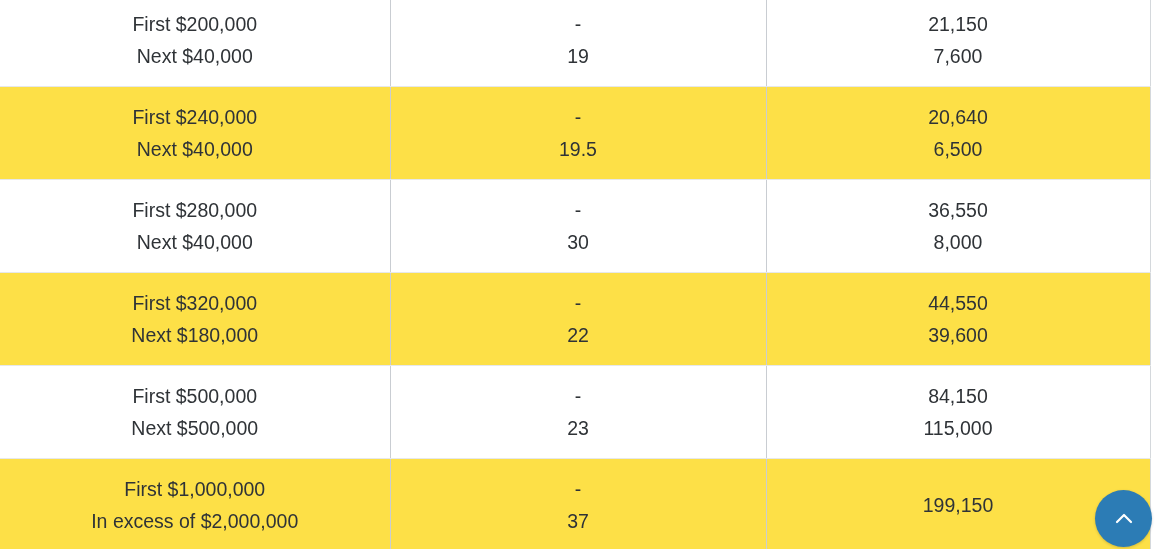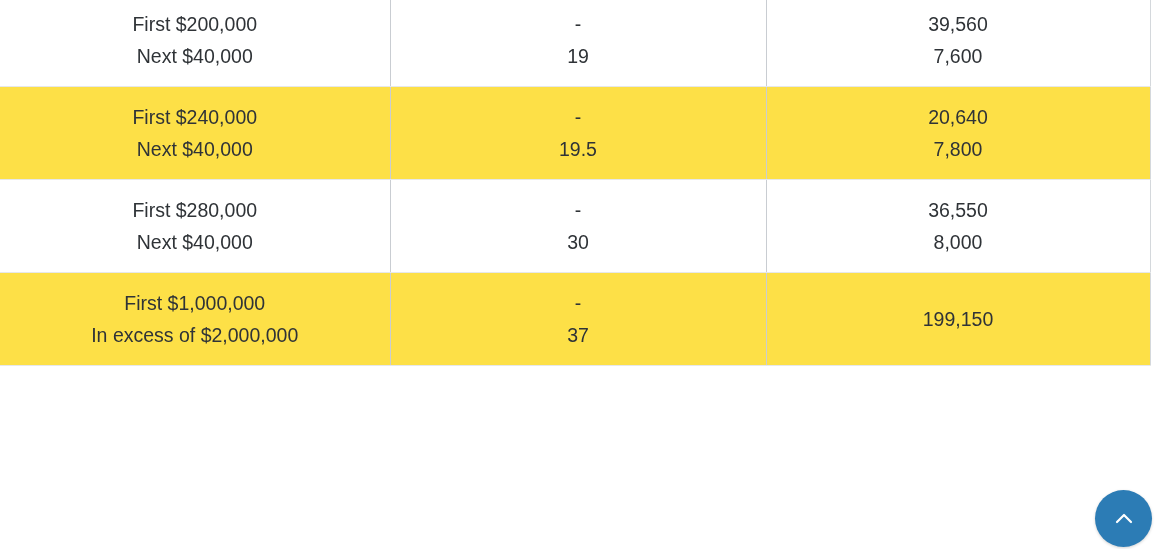--- a/index.html
+++ b/index.html
@@ -124,21 +124,21 @@
           </span>
         </td>
         <td>
           <span class="cell-stack">
             <span class="cell-line">-</span>
             <span class="cell-line">19</span>
           </span>
         </td>
         <td>
           <span class="cell-stack">
-            <span class="cell-line">39,560</span>
+            <span class="cell-line">21,150</span>
             <span class="cell-line">7,600</span>
           </span>
         </td>
       </tr>
 
       <tr class="shaded">
         <td class="first-col">
           <span class="cell-stack">
             <span class="cell-line">First $240,000</span>
             <span class="cell-line">Next $40,000</span>
@@ -146,21 +146,21 @@
         </td>
         <td>
           <span class="cell-stack">
             <span class="cell-line">-</span>
             <span class="cell-line">19.5</span>
           </span>
         </td>
         <td>
           <span class="cell-stack">
             <span class="cell-line">20,640</span>
-            <span class="cell-line">7,800</span>
+            <span class="cell-line">6,500</span>
           </span>
         </td>
       </tr>
 
       <tr class="plain">
         <td class="first-col">
           <span class="cell-stack">
             <span class="cell-line">First $280,000</span>
             <span class="cell-line">Next $40,000</span>
           </span>
@@ -172,21 +172,61 @@
           </span>
         </td>
         <td>
           <span class="cell-stack">
             <span class="cell-line">36,550</span>
             <span class="cell-line">8,000</span>
           </span>
         </td>
       </tr>
 
-
+      <tr class="shaded">
+        <td class="first-col">
+          <span class="cell-stack">
+            <span class="cell-line">First $320,000</span>
+            <span class="cell-line">Next $180,000</span>
+          </span>
+        </td>
+        <td>
+          <span class="cell-stack">
+            <span class="cell-line">-</span>
+            <span class="cell-line">22</span>
+          </span>
+        </td>
+        <td>
+          <span class="cell-stack">
+            <span class="cell-line">44,550</span>
+            <span class="cell-line">39,600</span>
+          </span>
+        </td>
+      </tr>
+
+      <tr class="plain">
+        <td class="first-col">
+          <span class="cell-stack">
+            <span class="cell-line">First $500,000</span>
+            <span class="cell-line">Next $500,000</span>
+          </span>
+        </td>
+        <td>
+          <span class="cell-stack">
+            <span class="cell-line">-</span>
+            <span class="cell-line">23</span>
+          </span>
+        </td>
+        <td>
+          <span class="cell-stack">
+            <span class="cell-line">84,150</span>
+            <span class="cell-line">115,000</span>
+          </span>
+        </td>
+      </tr>
 
       <tr class="shaded">
         <td class="first-col">
           <span class="cell-stack">
             <span class="cell-line">First $1,000,000</span>
             <span class="cell-line">In excess of $2,000,000</span>
           </span>
         </td>
         <td>
           <span class="cell-stack">

